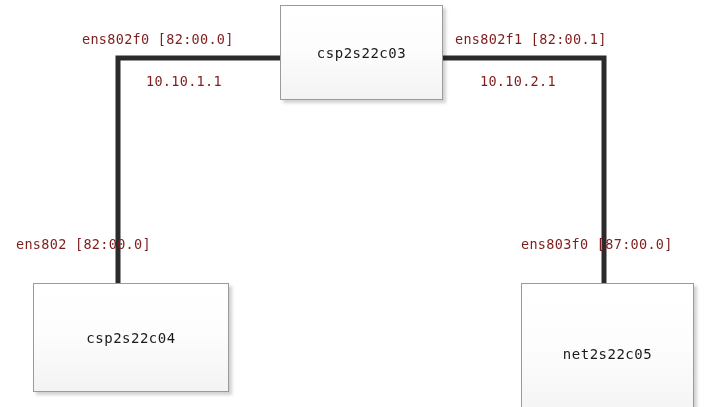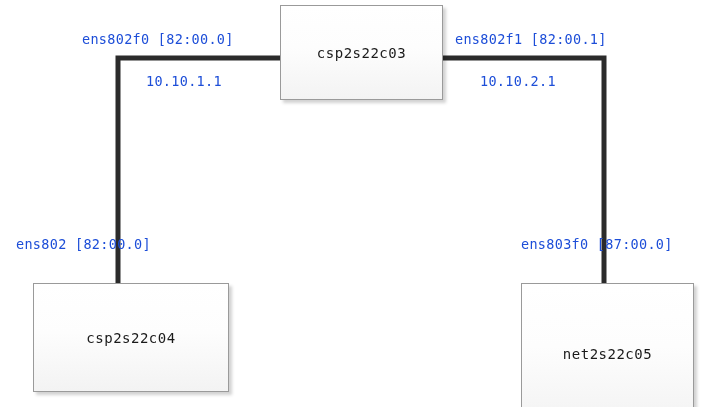--- a/index.html
+++ b/index.html
@@ -37,21 +37,21 @@
     font-size: 14px;
     letter-spacing: 0.5px;
     color: #1a1a1a;
     white-space: nowrap;
   }
   .wire-label {
     position: absolute;
     font-family: "DejaVu Sans Mono", "Liberation Mono", monospace;
     font-size: 13.5px;
     letter-spacing: 0.3px;
-    color: #1d4ed8;
+    color: #7f1d1d;
     white-space: nowrap;
   }
 </style>
 </head>
 <body>
 
 <div id="canvas">
 
   <svg class="wires" viewBox="0 0 720 407">
 

